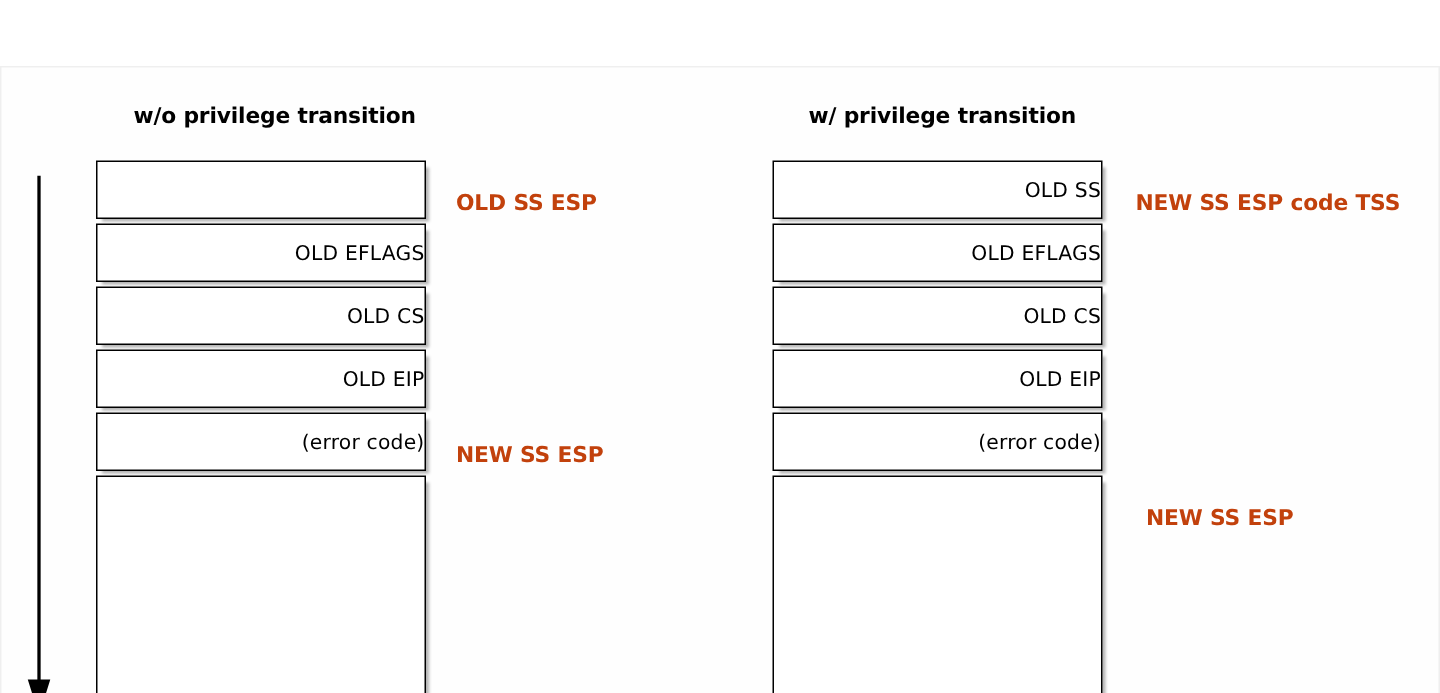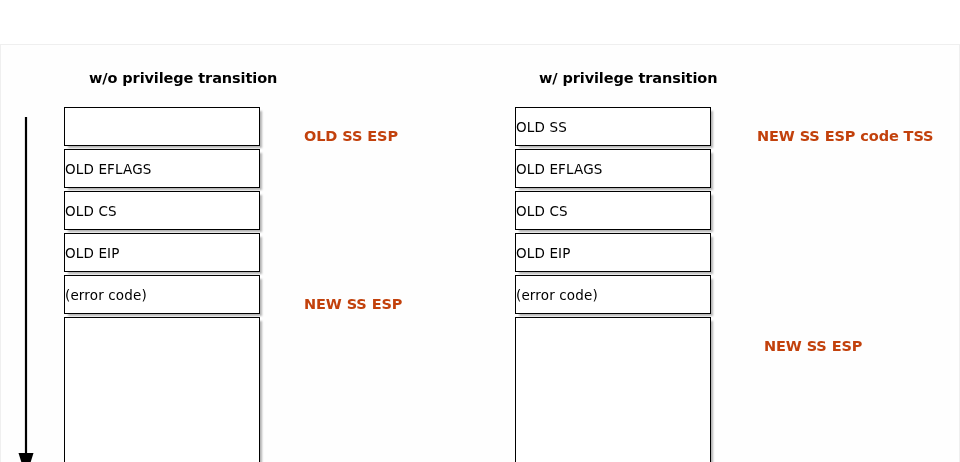--- a/index.html
+++ b/index.html
@@ -37,29 +37,29 @@
     position: absolute;
     top: 62px;
     width: 223px;
   }
   #stack-left  { left: 63px; }
   #stack-right { left: 514px; }
 
   .slot {
     position: relative;
     box-sizing: border-box;
-    width: 196px;
+    width: 220px;
     height: 39px;
     margin-bottom: 3px;
     border: 1.6px solid #000000;
     background: #ffffff;
     box-shadow: 3px 3px 2px -1px rgba(0,0,0,0.30);
     display: flex;
     align-items: center;
-    justify-content: flex-start;
+    justify-content: flex-end;
   }
   .slot.tall {
     height: 154px;
     margin-bottom: 0;
   }
   .slot-label {
     font-size: 13.5px;
     font-weight: normal;
     letter-spacing: 0.15px;
     color: #000;

